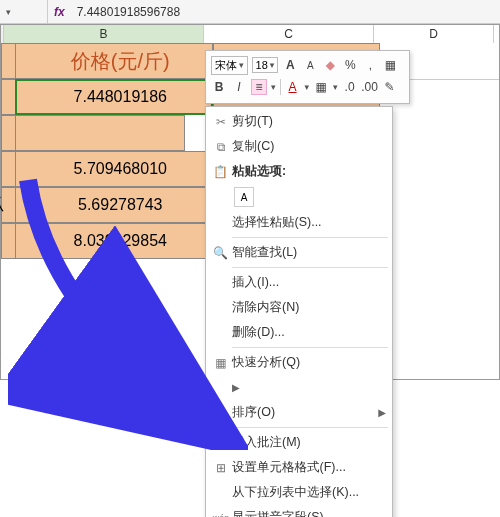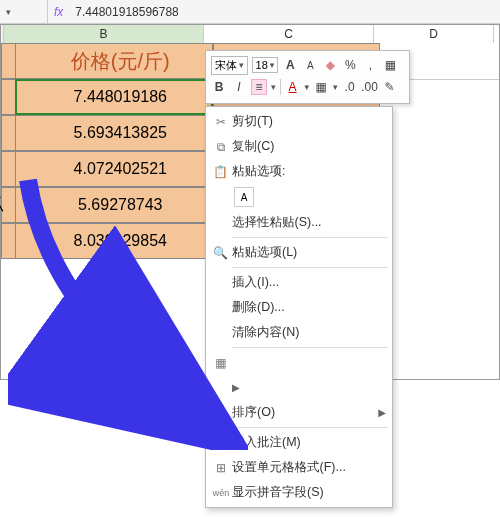--- a/index.html
+++ b/index.html
@@ -1,20 +1,20 @@
 <!DOCTYPE html>
 <html><head>
 <meta charset="utf-8">
 <style>
   * { box-sizing: border-box; margin: 0; padding: 0; font-family: Arial, "Microsoft YaHei", sans-serif; }
   body { width: 500px; height: 517px; background: #fff; overflow: hidden; position: relative; }
 
   .formula-bar { height: 24px; border-bottom: 1px solid #ccc; display: flex; align-items: center; font-size: 12px; background: #f5f5f5; }
   .namebox { width: 48px; padding: 0 6px; color: #666; border-right: 1px solid #ccc; height: 100%; display: flex; align-items: center; }
-  .fx { padding: 0 6px; font-style: italic; color: #8b5cf6; }
+  .fx { padding: 0 6px; font-style: italic; color: #701a75; font-weight: bold; }
   .formula-val { padding: 0 6px; color: #333; }
 
   .grid { position: relative; border: 1px solid #999; }
   .coltabs { display: flex; height: 18px; }
   .coltab { text-align: center; font-size: 12px; color: #333; border-right: 1px solid #ccc; display: flex; align-items: center; justify-content: center; }
   .coltab.selected { background: #d6e8d0; }
   .coltab.a { width: 3px; background: #f0f0f0; }
   .coltab.b { width: 200px; }
   .coltab.c { width: 170px; }
   .coltab.d { width: 120px; }
@@ -83,27 +83,26 @@
   </div>
 
   <div class="row sel">
     <div class="cell a"></div>
     <div class="cell b">7.448019186</div>
     <div class="cell c">4</div>
     <div class="cell d" style="border:0;border-top:1px solid #ccc"></div>
   </div>
   <div class="row">
     <div class="cell a"></div>
-    <div class="cell b">5.693413825</div>
-    <div class="cell c"></div>
-    <div class="cell d" style="border:0"></div>
-  </div>
-  <div class="row">
-    <div class="cell a"></div>
-    <div class="cell b">4.072402521</div>
+    <div class="cell c"></div>
+    <div class="cell d" style="border:0"></div>
+  </div>
+  <div class="row">
+    <div class="cell a"></div>
+    <div class="cell b">5.709468010</div>
     <div class="cell c"></div>
     <div class="cell d" style="border:0"></div>
   </div>
   <div class="row">
     <div class="cell a" style="position:relative">
         <span style="position:absolute;left:-14px;font-size:16px">瓜</span>
       </div>
     <div class="cell b">5.69278743</div>
     <div class="cell c"></div>
     <div class="cell d" style="border:0"></div>
@@ -158,68 +157,73 @@
   <div class="mi">
       <span class="ic">✂</span>
       <span class="lb">剪切(T)</span>
     </div>
   <div class="mi">
       <span class="ic">⧉</span>
       <span class="lb">复制(C)</span>
     </div>
   <div class="mi">
       <span class="ic">📋</span>
-      <span class="lb" style="font-weight:normal">粘贴选项:</span>
+      <span class="lb" style="font-weight:bold">粘贴选项:</span>
     </div>
   <div class="paste-sub">
       <div class="icn">A</div>
     </div>
   <div class="mi">
       <span class="ic"></span>
       <span class="lb">选择性粘贴(S)...</span>
     </div>
   <div class="divider"></div>
   <div class="mi">
       <span class="ic">🔍</span>
-      <span class="lb">粘贴选项(L)</span>
+      <span class="lb">智能查找(L)</span>
     </div>
   <div class="divider"></div>
   <div class="mi">
       <span class="ic"></span>
       <span class="lb">插入(I)...</span>
     </div>
   <div class="mi">
       <span class="ic"></span>
+      <span class="lb">清除内容(N)</span>
+    </div>
+  <div class="mi">
+      <span class="ic"></span>
       <span class="lb">删除(D)...</span>
     </div>
-  <div class="mi">
-      <span class="ic"></span>
-      <span class="lb">清除内容(N)</span>
-    </div>
   <div class="divider"></div>
   <div class="mi">
       <span class="ic">▦</span>
+      <span class="lb">快速分析(Q)</span>
     </div>
   <div class="mi">
       <span class="ic"></span>
       <span class="arr">▶</span>
     </div>
   <div class="mi">
       <span class="ic"></span>
       <span class="lb">排序(O)</span>
       <span class="arr">▶</span>
     </div>
   <div class="divider"></div>
   <div class="mi">
       <span class="ic">✎</span>
       <span class="lb">插入批注(M)</span>
     </div>
   <div class="mi">
       <span class="ic">⊞</span>
       <span class="lb">设置单元格格式(F)...</span>
+    </div>
+  <div class="mi">
+      <span class="ic"></span>
+      <span class="lb">从下拉列表中选择(K)...</span>
     </div>
   <div class="mi">
       <span class="ic" style="font-size:9px">wén</span>
       <span class="lb">显示拼音字段(S)</span>
     </div>
 
 </div>
 
 <svg class="arrow-svg" width="240" height="280">
   <defs>

